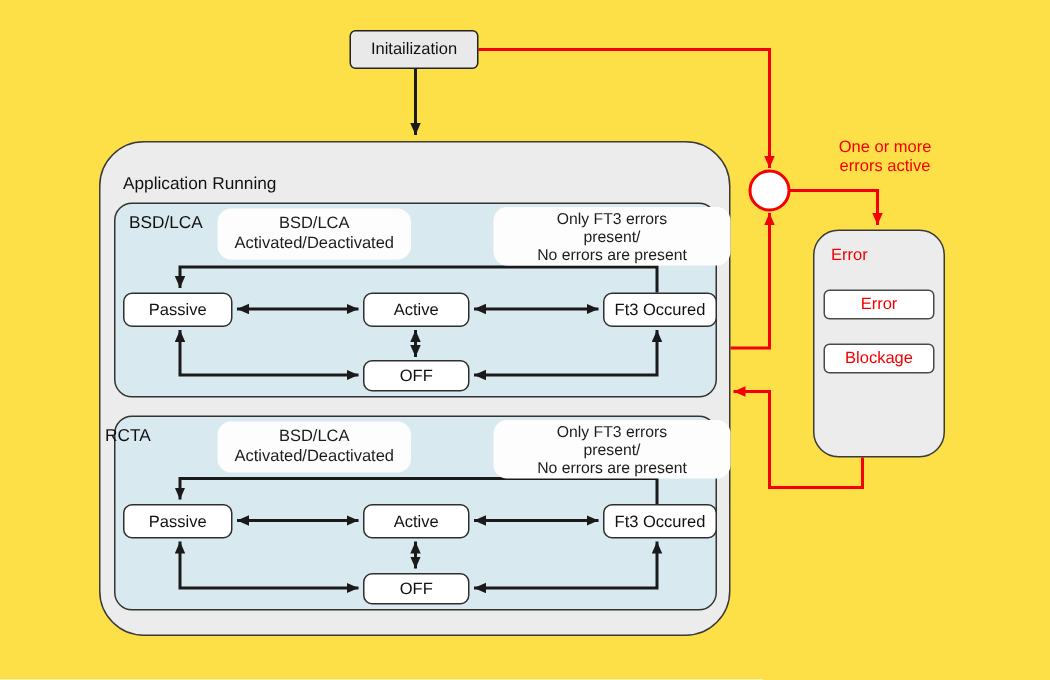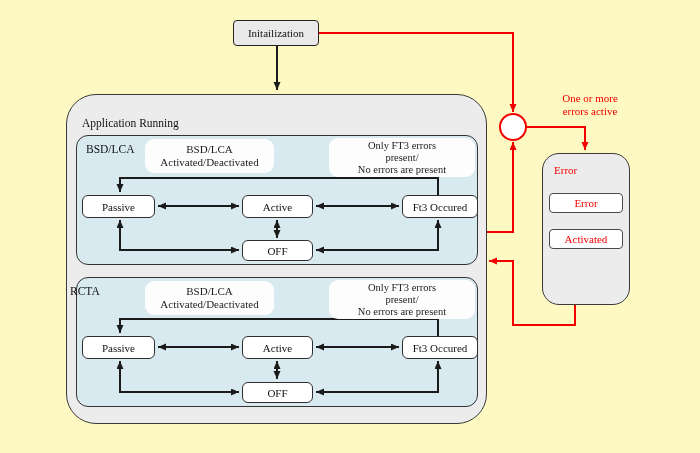--- a/index.html
+++ b/index.html
@@ -3,22 +3,22 @@
 <meta charset="utf-8">
 <style>
   :root{
     --red:#f40000;
     --blue:#d8e9ef;
     --gray:#ececec;
     --ink:#1a1a1a;
   }
   html,body{margin:0;padding:0;background:#ffffff;}
   .stage{
-    position:relative;width:700px;height:453px;background:#fef9c3;overflow:hidden;
-    font-family:Liberation Serif, serif;color:#111;
+    position:relative;width:700px;height:453px;background:#fde047;overflow:hidden;
+    font-family:Liberation Sans, sans-serif;color:#111;
   }
   
   .lyr1{z-index:1;} .lyr2{z-index:2;} .lyr3{z-index:3;}
 
   .container{
     position:absolute;border:1.6px solid #3a3a3a;background:var(--gray);
     box-sizing:border-box;
   }
   .app{left:66px;top:94px;width:421px;height:330px;border-radius:30px;}
   .sub{
@@ -29,21 +29,21 @@
   .sub.rcta{left:76px;top:277px;width:402px;height:130px;}
 
   .clabel{position:absolute;font-size:11.5px;color:#111;white-space:nowrap;}
 
   .note{
     position:absolute;background:#fdfdfd;border-radius:9px;text-align:center;
     display:flex;flex-direction:column;justify-content:center;box-sizing:border-box;
     color:#1c1c1c;
   }
   .note-act{width:129px;height:34px;font-size:11px;line-height:13px;}
-  .note-err{width:146px;height:39px;font-size:10.5px;line-height:12px;}
+  .note-err{width:158px;height:39px;font-size:10.5px;line-height:12px;}
 
   .state{
     position:absolute;background:#fff;border:1.6px solid #2e2e2e;border-radius:6px;
     box-sizing:border-box;display:flex;align-items:center;justify-content:center;
     font-size:11px;color:#111;white-space:nowrap;
   }
 
   .init{
     left:233px;top:20px;width:86px;height:26px;background:#e9e9e9;
     border:1.6px solid #222;border-radius:4px;position:absolute;box-sizing:border-box;
@@ -147,15 +147,15 @@
   <div class="state lyr3" style="left:242px;top:336px;width:71px;height:23px;">Active</div>
   <div class="state lyr3" style="left:402px;top:336px;width:76px;height:23px;">Ft3 Occured</div>
   <div class="state lyr3" style="left:242px;top:382px;width:71px;height:21px;">OFF</div>
 
   <div class="junction-note lyr3">
     <span>One or more</span><br>
     <span>errors active</span>
   </div>
   <div class="errtitle lyr3">Error</div>
   <div class="errstate lyr3" style="top:193px;">Error</div>
-  <div class="errstate lyr3" style="top:229px;">Activated</div>
+  <div class="errstate lyr3" style="top:229px;">Blockage</div>
 
 </div>
 
 </body></html>

